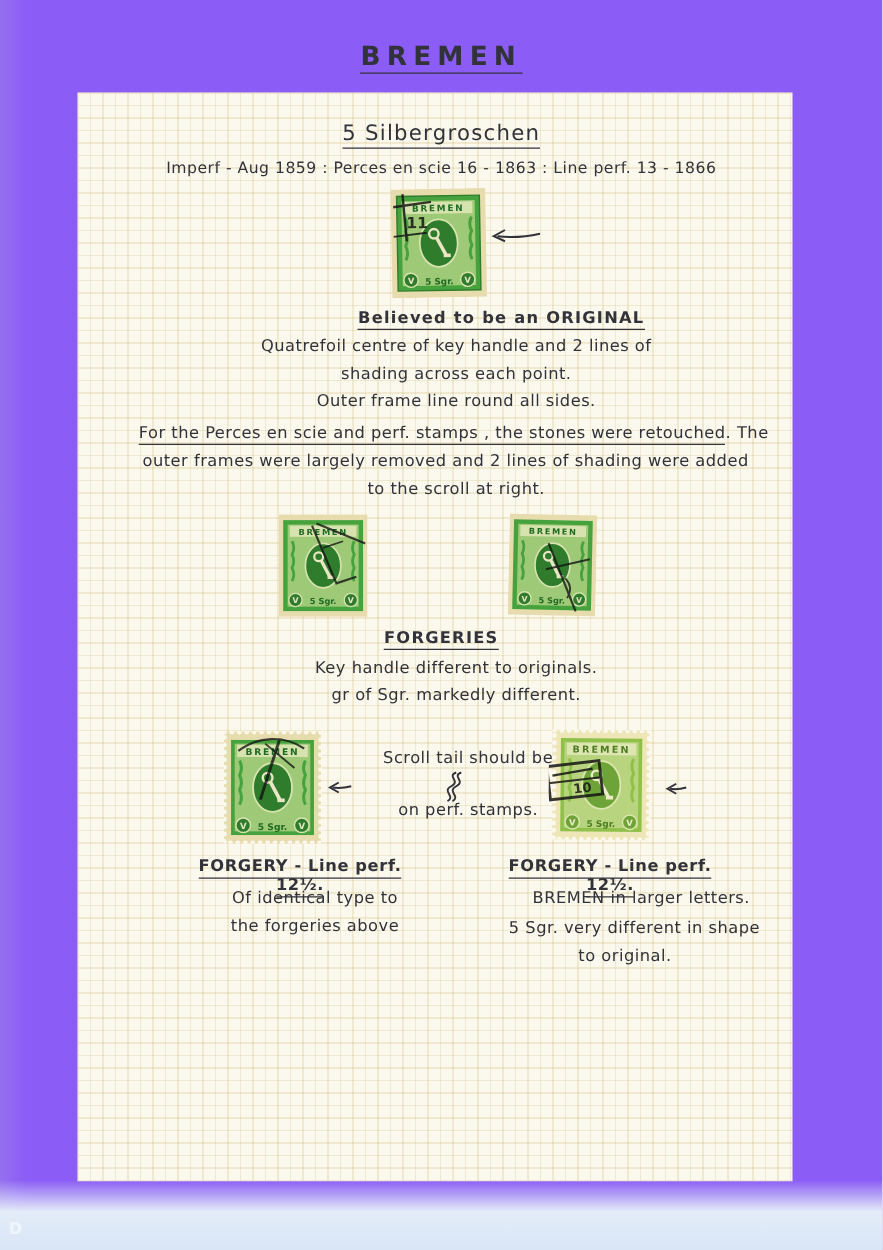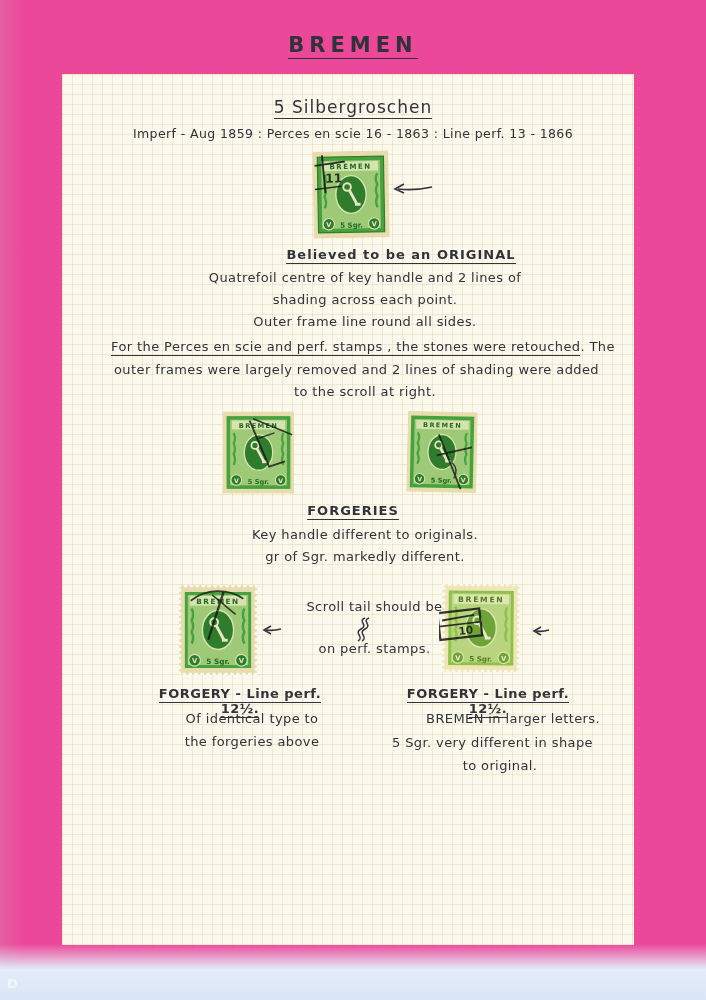--- a/index.html
+++ b/index.html
@@ -2,21 +2,21 @@
 <html><head>
 <meta charset="utf-8">
 <style>
   html,body{margin:0;padding:0;}
   body{
     width:706px;height:1000px;position:relative;overflow:hidden;
     background:#fdfcf6;
     font-family:"DejaVu Sans", sans-serif;
     color:#32323a;
   }
-  .page{position:absolute;inset:0;background:#ec4899;}
+  .page{position:absolute;inset:0;background:#8b5cf6;}
   .grid{
     position:absolute;left:62px;top:74px;width:572px;height:871px;
     background-color:#fbf9ee;
     background-image:
       repeating-linear-gradient(to right, rgba(208,186,120,.26) 0 1px, transparent 1px 10px),
       repeating-linear-gradient(to bottom, rgba(208,186,120,.26) 0 1px, transparent 1px 10px);
   }
   .bottom-strip{
     position:absolute;left:0;top:944px;width:706px;height:56px;
     background:linear-gradient(to bottom, rgba(233,240,250,0) 0%, #e3ecf8 45%, #d9e6f6 100%);
@@ -220,18 +220,18 @@
     <path d="M18,5 Q11,7 5,6" stroke="#32323a" stroke-width="1.6" fill="none"></path>
     <path d="M10,2 L3,6 L10,10" stroke="#32323a" stroke-width="1.6" fill="none"></path>
   </svg>
 
   <div class="hw head13" style="left:140px;top:686px;width:200px;text-align:center;letter-spacing:.5px;"><span class="u">FORGERY - Line perf. 12½.</span></div>
   <div class="hw body13" style="left:140px;top:711px;width:200px;text-align:center;">Of identical type to</div>
   <div class="hw body13" style="left:140px;top:734px;width:200px;text-align:center;">the forgeries above</div>
 
   <div class="hw head13" style="left:388px;top:686px;width:200px;text-align:center;letter-spacing:.5px;"><span class="u">FORGERY - Line perf. 12½.</span></div>
   <div class="hw body13" style="left:388px;top:711px;width:200px;text-align:right;">BREMEN in larger letters.</div>
-  <div class="hw body13" style="left:380px;top:735px;width:216px;text-align:left;">5 Sgr. very different in shape</div>
+  <div class="hw body13" style="left:380px;top:735px;width:216px;text-align:right;">5 Sgr. very different in shape</div>
   <div class="hw body13" style="left:388px;top:758px;width:200px;text-align:center;">to original.</div>
 
   <div class="bottom-strip"></div>
   <div class="corner-mark">D</div>
 </div>
 
 </body></html>

